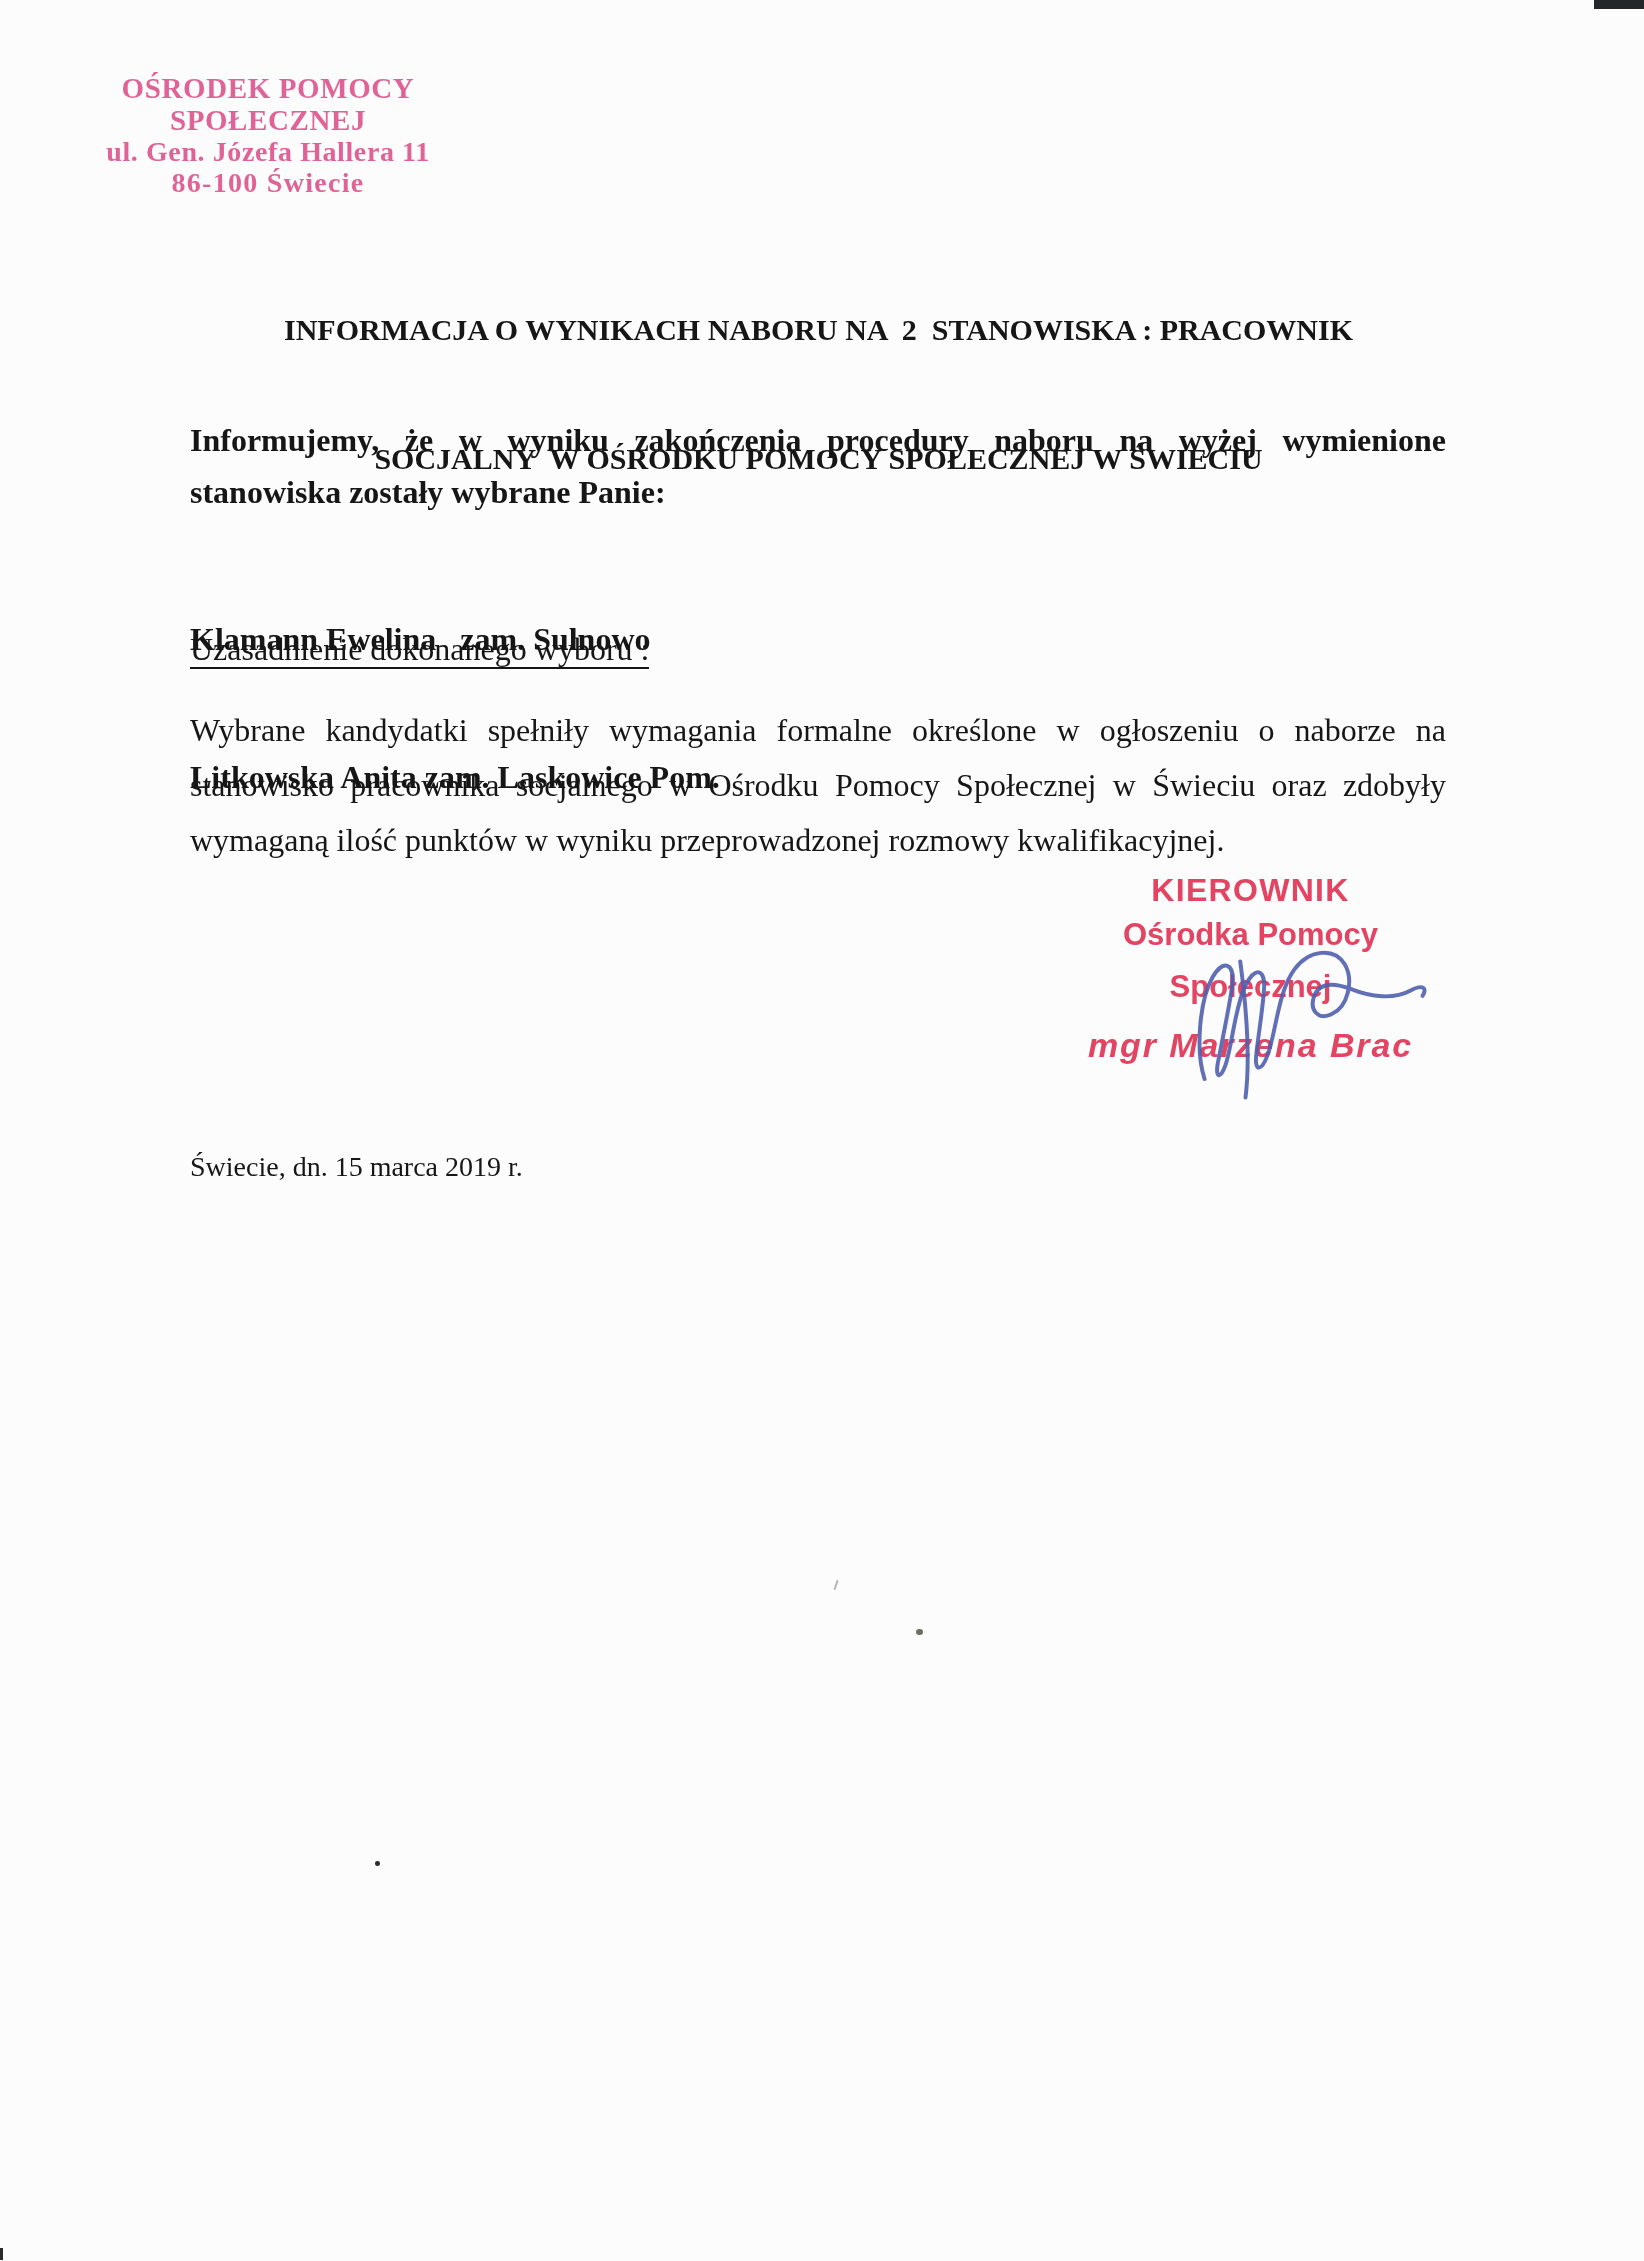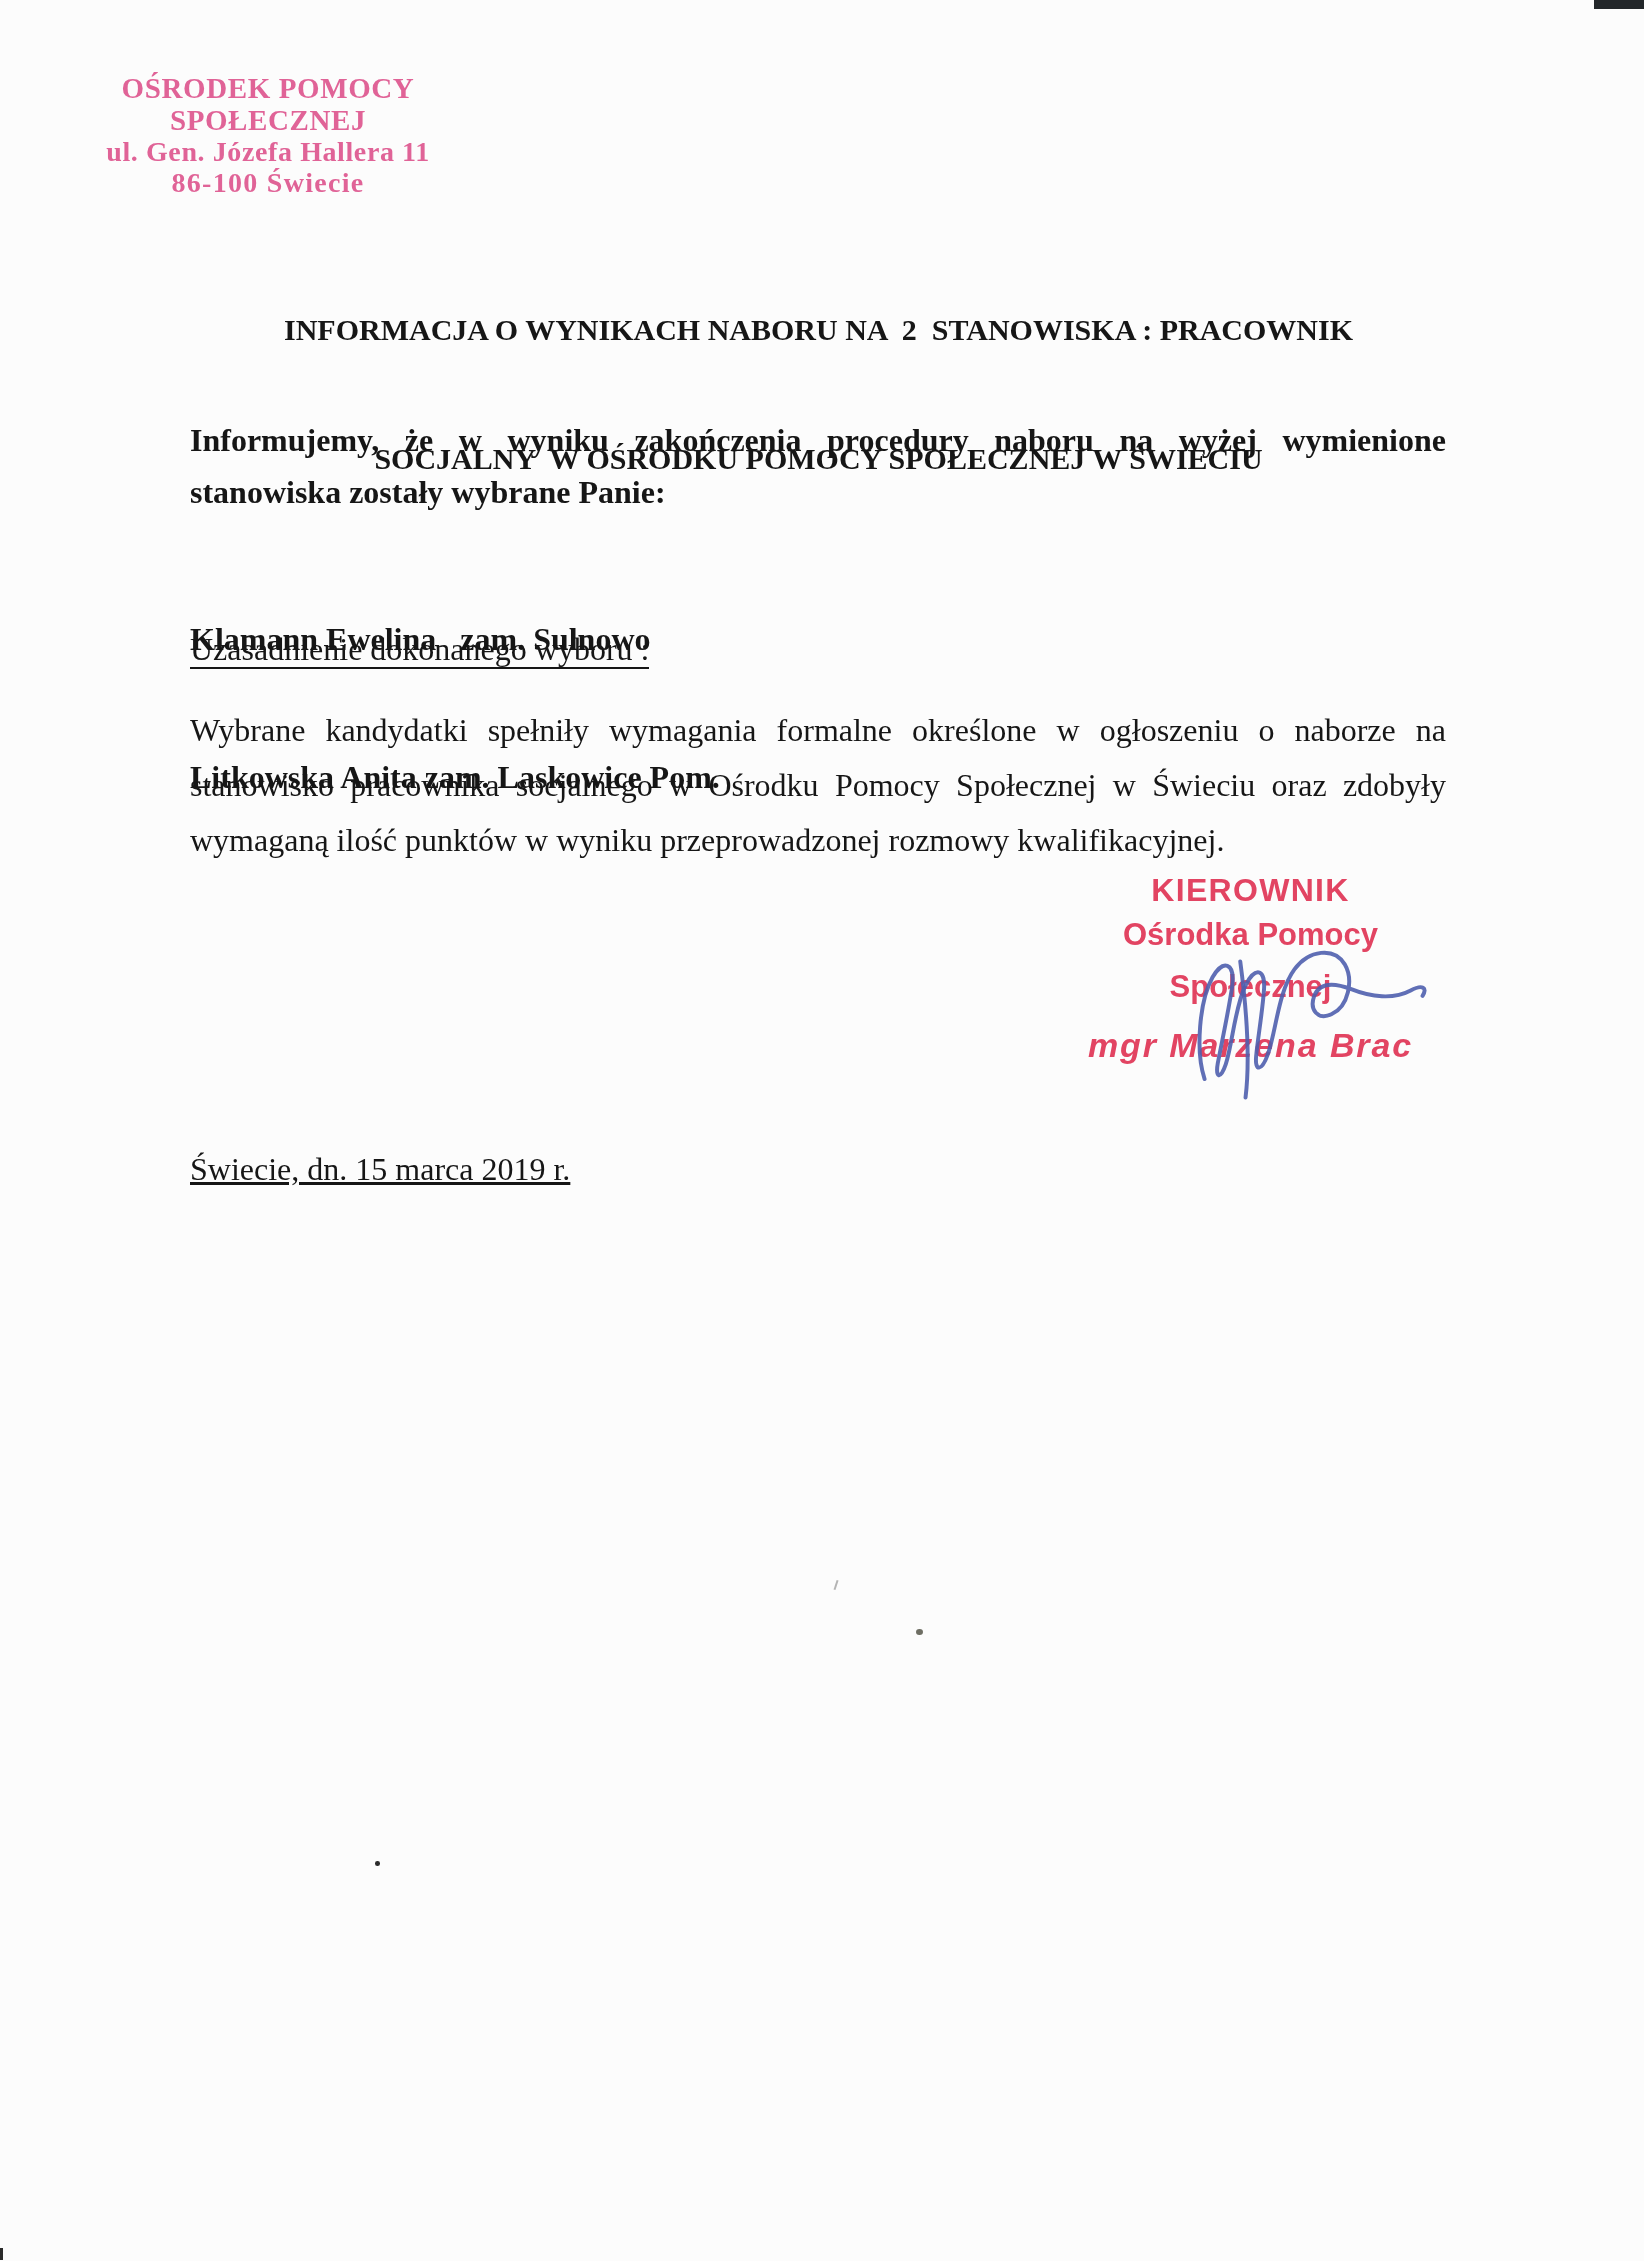--- a/index.html
+++ b/index.html
@@ -46,21 +46,21 @@
   }
 
   
   .col{left:190px; width:1256px;}
   .para{font-size:32px;}
   .intro{top:414px; line-height:52px; text-align:justify;font-weight:bold;}
   .names{top:524px; font-weight:bold; line-height:46px; white-space:pre-wrap;}
   .just-head{top:631px; font-size:32px;}
   .just-head span{border-bottom:2.6px solid var(--text); padding-bottom:0;}
   .justification{top:703px; line-height:55px; text-align:justify;}
-  .date-line{top:1151px; font-size:32px;text-decoration:underline;}
+  .date-line{top:1151px; font-size:28px;}
 
   
   .director-stamp{
     left:1057px; top:872px; width:387px;
     text-align:center;
     color:var(--crimson);
     font-family:"Liberation Sans", sans-serif;
     font-weight:bold;
     opacity:.92;
     filter:blur(0.2px);

